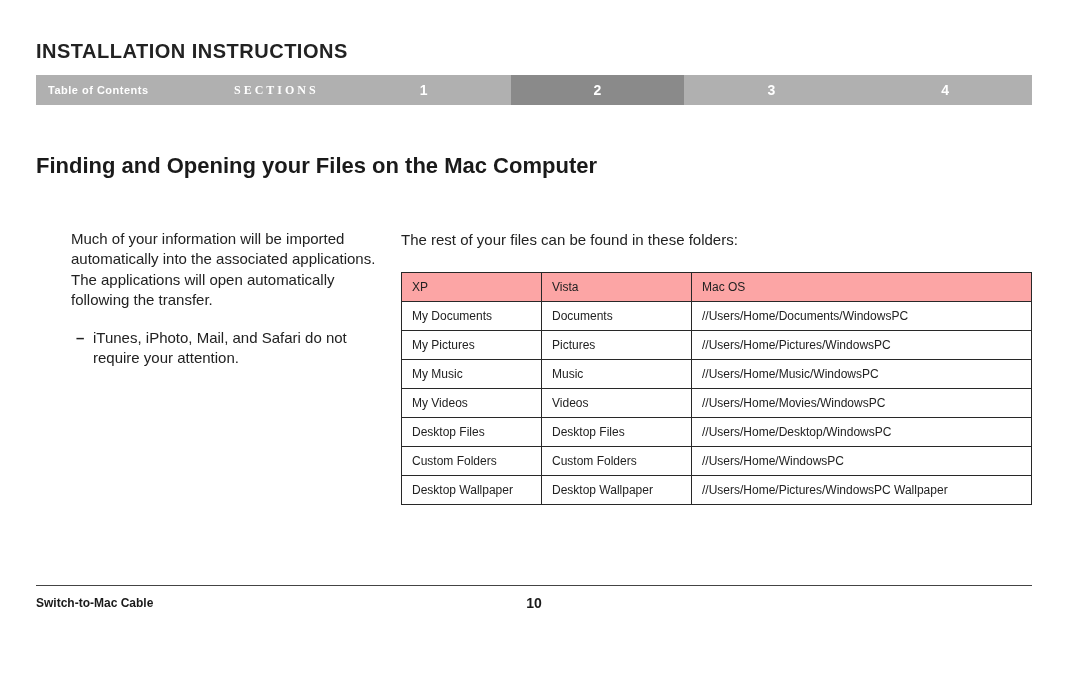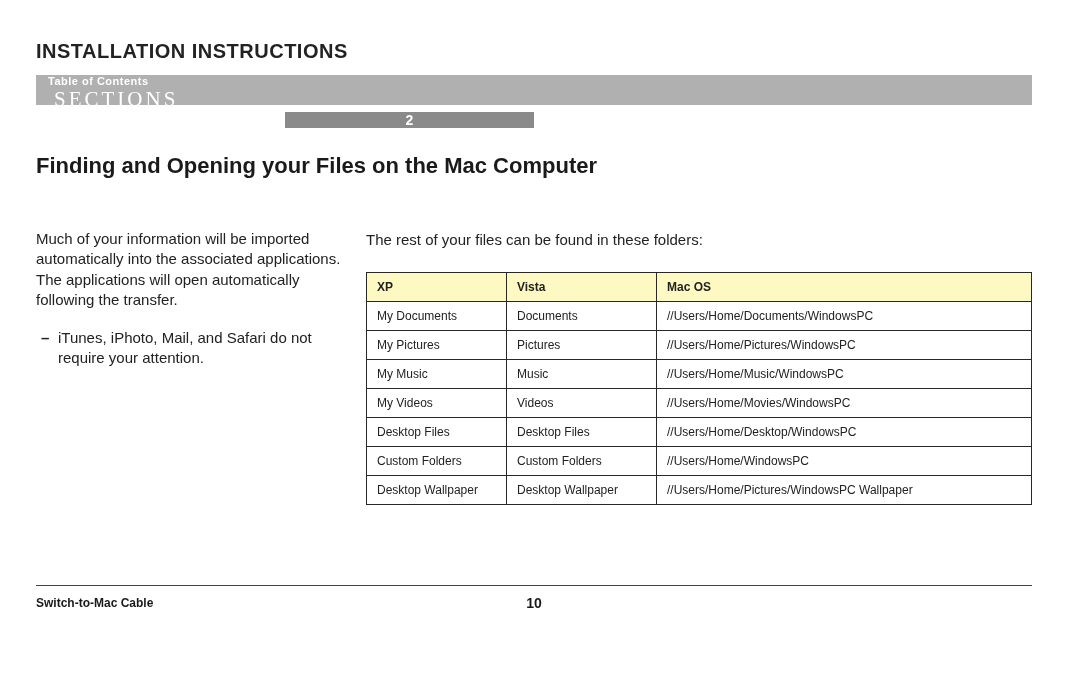--- a/index.html
+++ b/index.html
@@ -1,36 +1,36 @@
 <!DOCTYPE html>
 <html><head>
 <meta charset="utf-8">
 <style>
   * { box-sizing: border-box; margin: 0; padding: 0; }
   html, body { width: 1080px; height: 687px; background: #fff; font-family: Arial, Helvetica, sans-serif; color: #222; }
   .page { padding: 40px 48px 26px 36px; width: 1080px; }
   .doc-title { font-size: 20px; font-weight: 700; letter-spacing: 0.5px; color: #222; margin-bottom: 12px; }
-  .nav-bar { display: flex; align-items: stretch; height: 30px; background: #b0b0b0; color: #fff; font-size: 12px; flex-direction: column; }
+  .nav-bar { display: flex; align-items: stretch; height: 30px; background: #b0b0b0; color: #fff; font-size: 12px; }
   .nav-toc { width: 180px; display:flex; align-items:center; padding-left:12px; font-weight:700; letter-spacing:0.5px; font-size:11px; }
-  .nav-sections-label { font-family: Georgia, 'Times New Roman', serif; font-weight:400; letter-spacing:3px; font-size:21px; color:#fff; display:flex; align-items:center; padding: 0 18px; }
+  .nav-sections-label { font-family: Georgia, 'Times New Roman', serif; font-weight:700; letter-spacing:3px; font-size:12px; color:#fff; display:flex; align-items:center; padding: 0 18px; }
   .nav-tabs { flex:1; display:flex; }
   .nav-tab { flex:1; display:flex; align-items:center; justify-content:center; font-weight:700; font-size:14px; color:#fff; }
   .nav-tab.active { background:#8a8a8a; }
   .content { display:flex; margin-top: 50px; }
-  .col-left { width: 330px; padding-right: 20px; }
+  .col-left { width: 330px; padding-right: 20px; margin-left: 35px; }
   .col-right { flex:1; }
   .section-heading { font-size: 22px; font-weight:700; color:#1a1a1a; margin-bottom: 10px; }
   .intro-text { font-size: 15px; line-height: 1.35; color:#222; margin-bottom: 18px; }
   ul.bullets { list-style:none; padding-left: 0; }
   ul.bullets li { position:relative; padding-left: 22px; font-size:15px; line-height:1.35; margin-bottom: 14px; }
   ul.bullets li::before { content:"–"; position:absolute; left:5px; top:0; font-weight:700; }
   .table-caption { font-size:15px; line-height:1.4; margin-bottom: 22px; }
   table.folders { border-collapse: collapse; width: 100%; font-size: 12px; }
   table.folders th, table.folders td { border:1px solid #282828; text-align:left; padding: 7px 10px; vertical-align: middle; }
-  table.folders th { font-weight:700; background:#fef9c3; }
+  table.folders th { font-weight:400; background:#fca5a5; }
   table.folders col.c1 { width: 140px; }
   table.folders col.c2 { width: 150px; }
   .footer-rule { border:none; border-top:1px solid #444; margin-top: 80px; }
   .footer { display:flex; align-items:center; justify-content:flex-start; margin-top: 10px; font-size: 12px; color:#1a1a1a; font-weight:700; }
   .footer .pn { position:absolute; left:50%; transform:translateX(-50%); font-size:14px; }
   .footer-wrap { position:relative; }
 </style>
 </head>
 <body>
 

